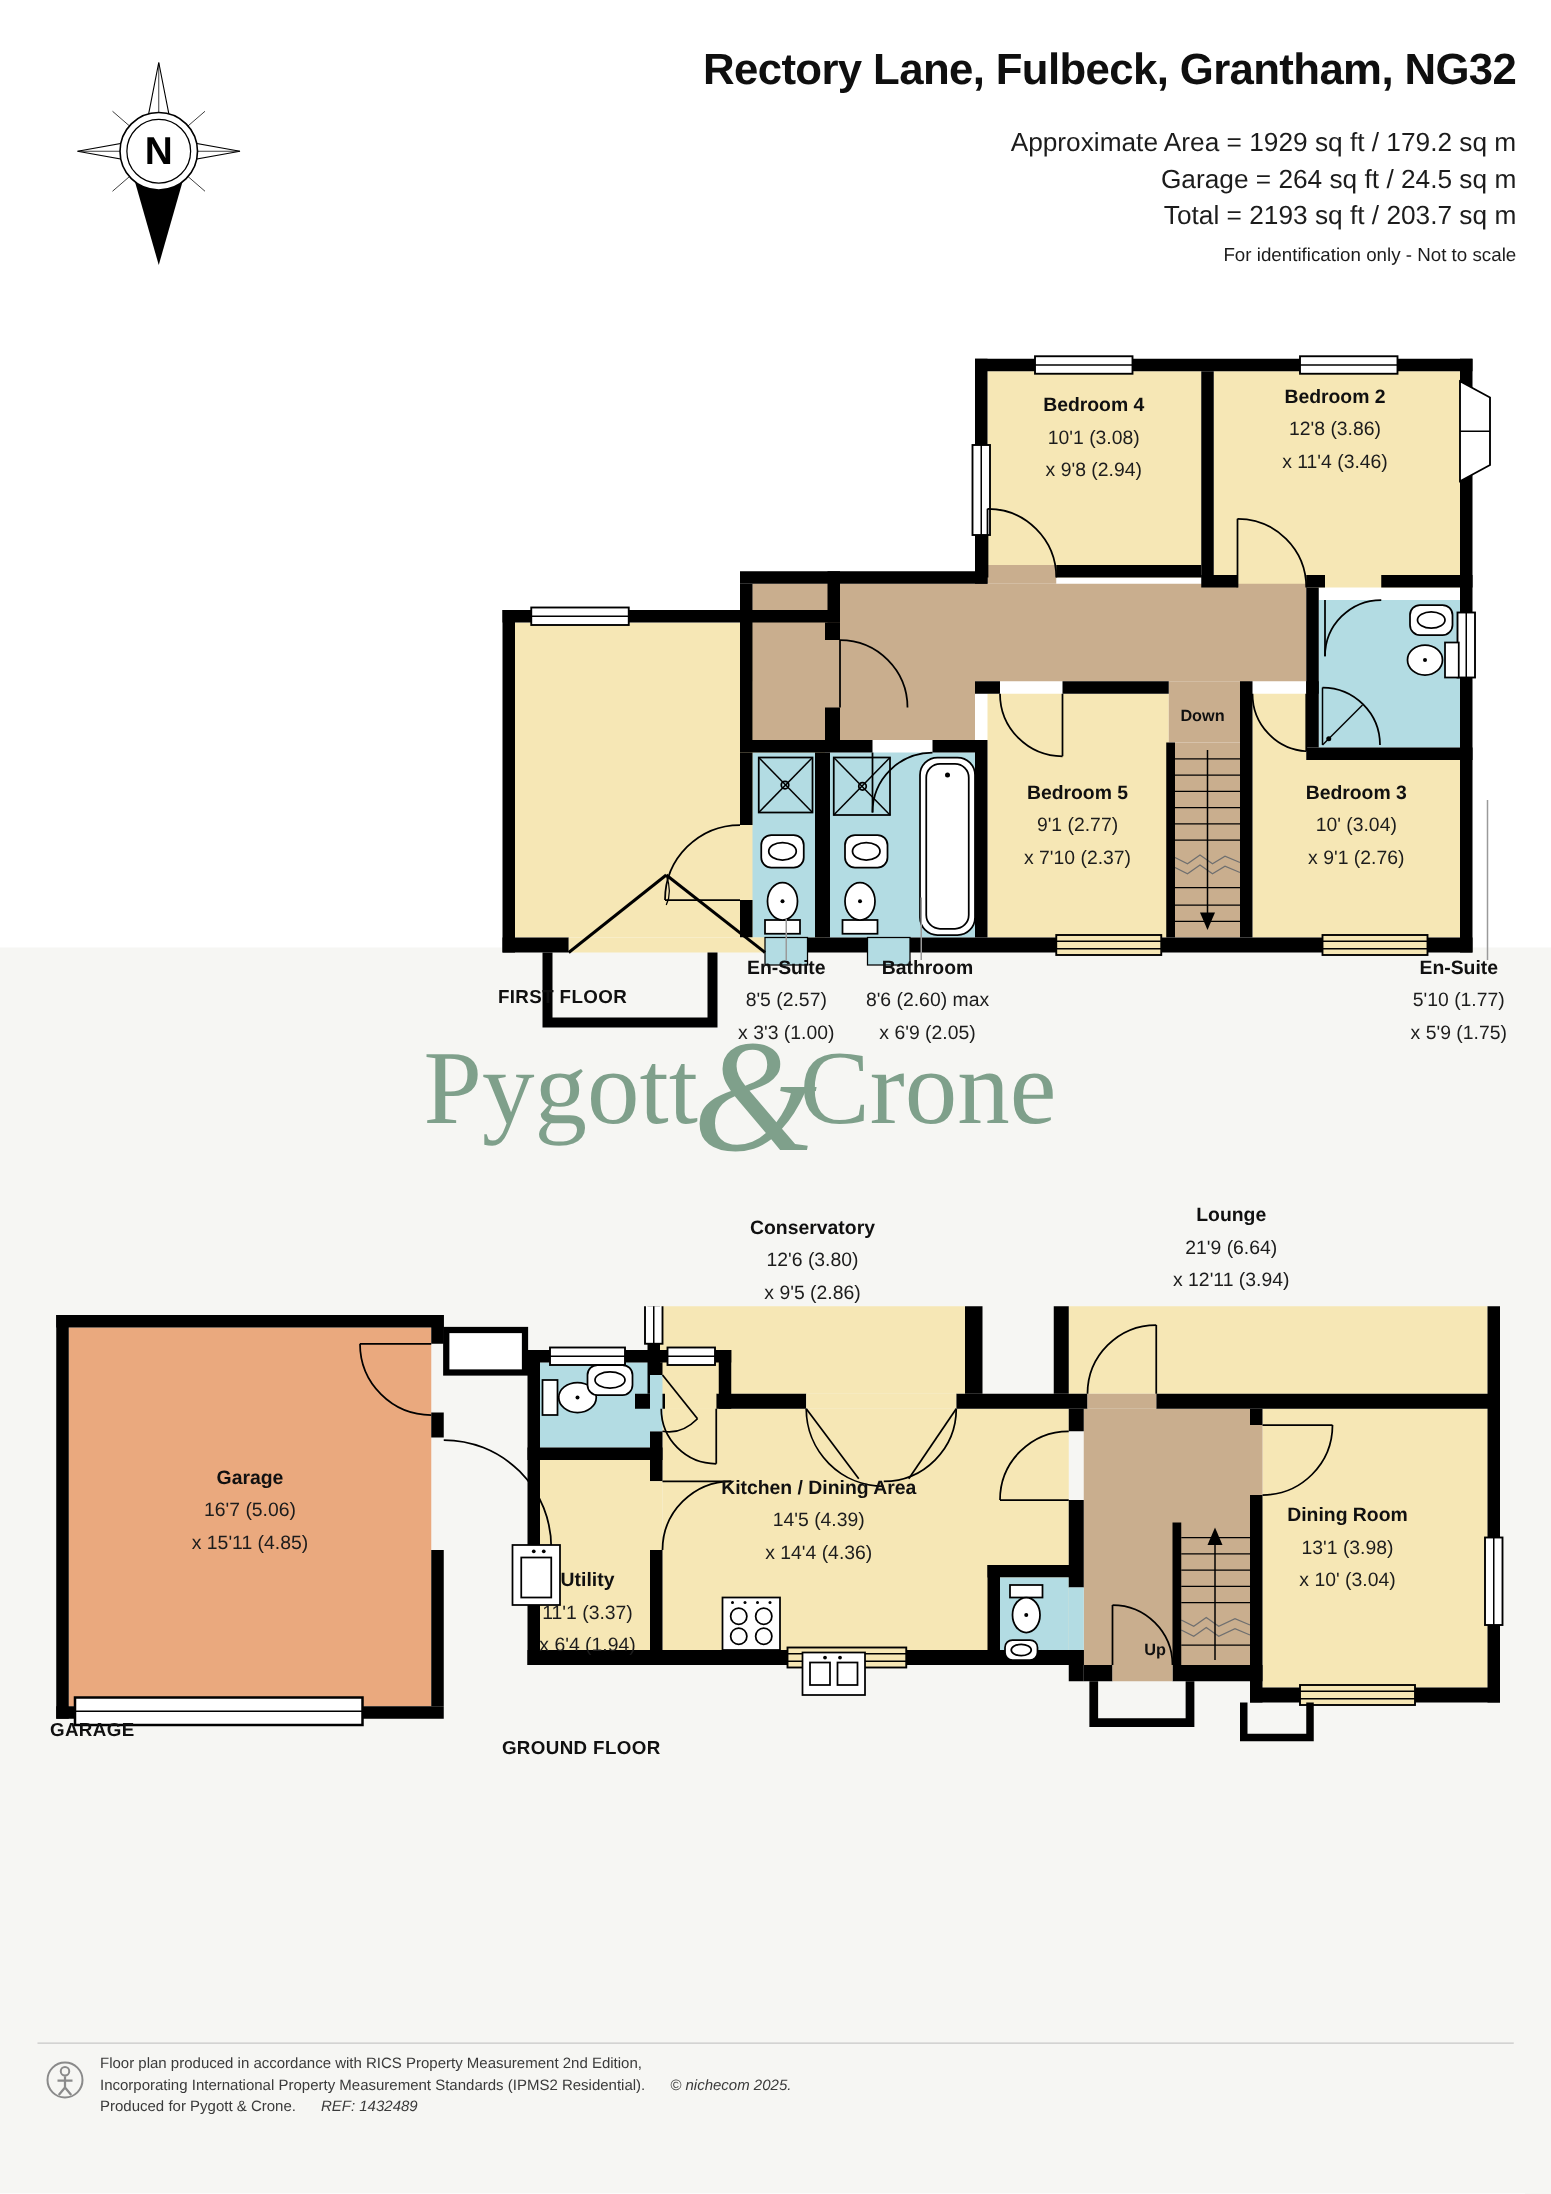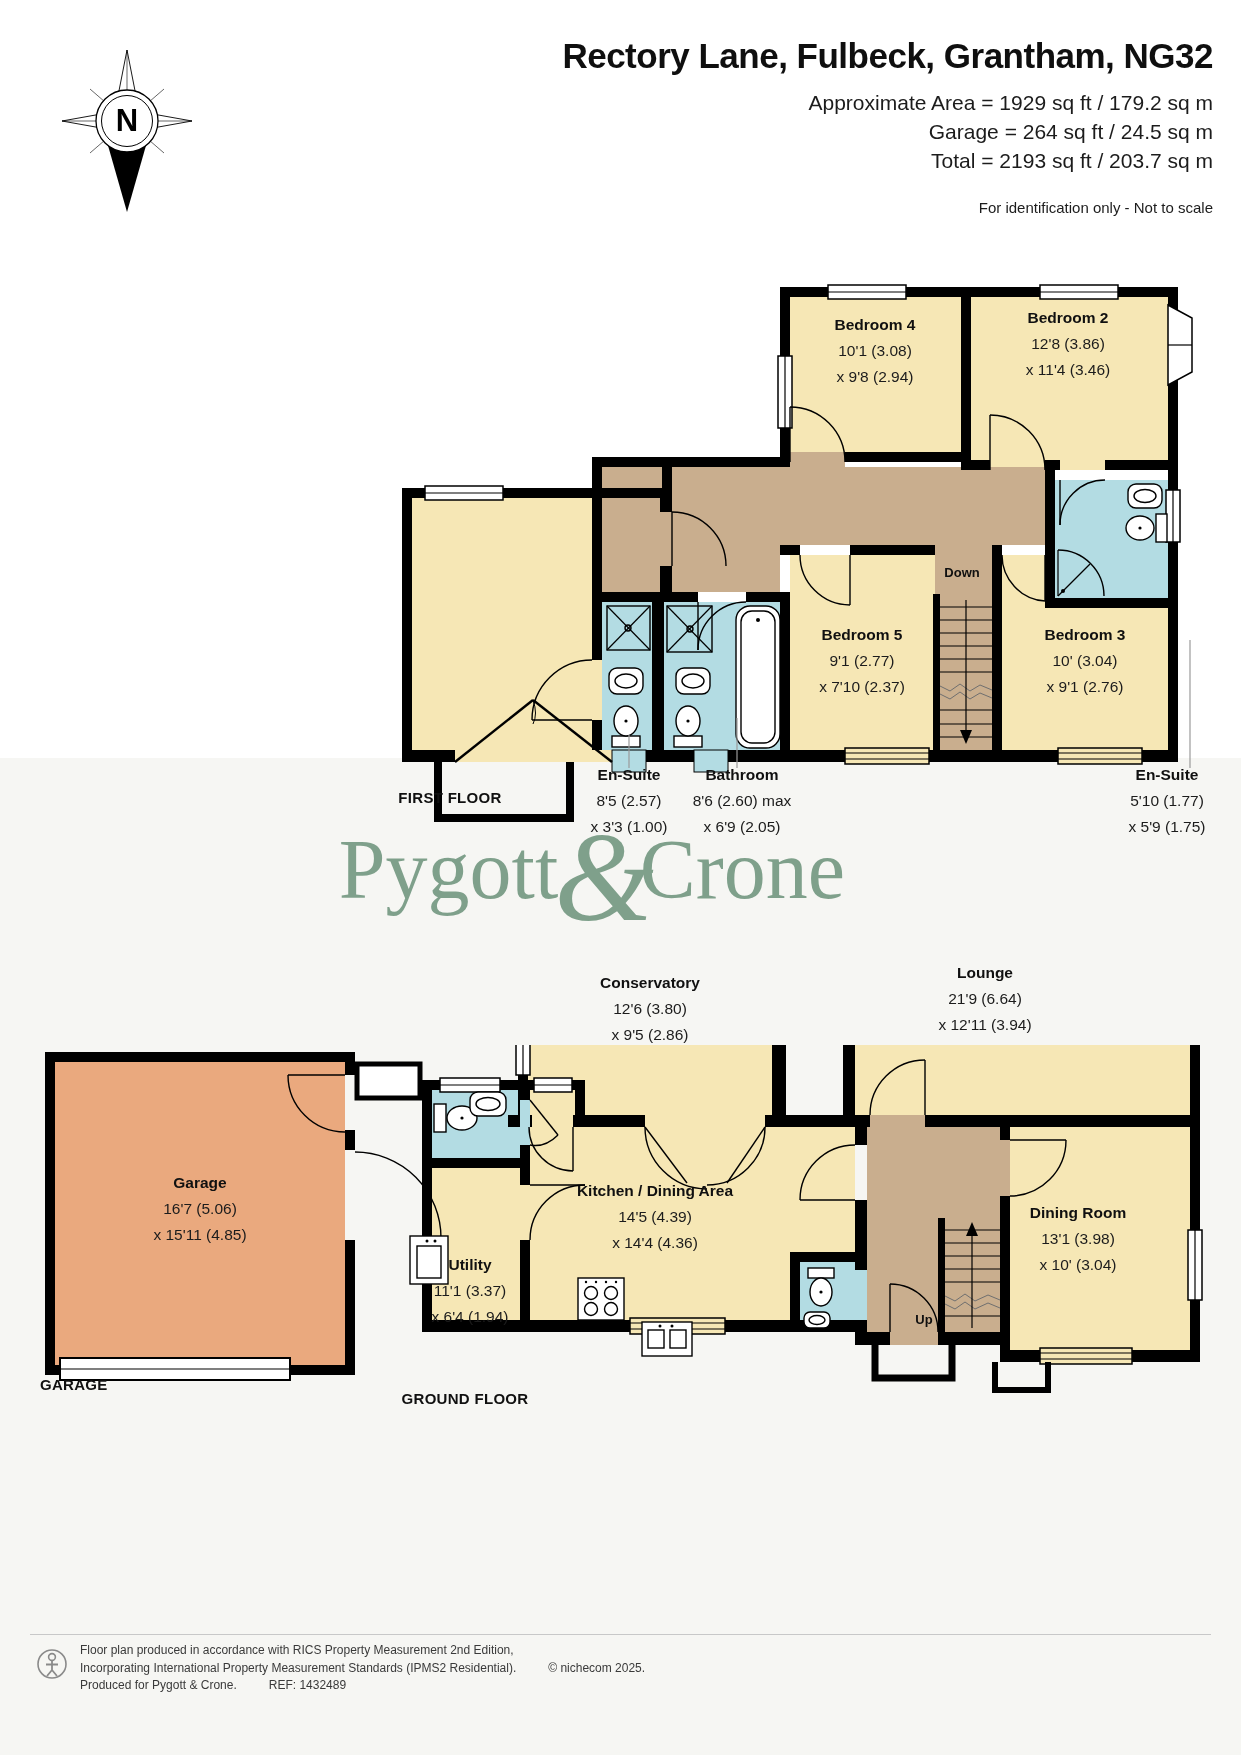--- a/index.html
+++ b/index.html
@@ -2,42 +2,42 @@
 <html><head>
 <meta charset="utf-8">
 <style>
   html,body{margin:0;padding:0;background:#fff;}
   .page{position:relative;width:1241px;height:1755px;background:#ffffff;overflow:hidden;
         font-family:"Liberation Sans",sans-serif;}
   .tint{position:absolute;left:0;top:758px;width:1241px;height:997px;background:#f6f6f3;}
   
   .hdr{position:absolute;top:36px;right:28px;text-align:right;z-index:5;}
   .hdr-title{font-size:35px;font-weight:bold;color:#0f0f0f;letter-spacing:-0.5px;}
-  .hdr-area{font-size:21px;color:#1c1c1c;line-height:29px;margin-top:12px;}
-  .hdr-disc{font-size:15px;color:#1c1c1c;margin-top:24px;}
+  .hdr-area{font-size:21px;color:#1c1c1c;line-height:29px;margin-top:24px;}
+  .hdr-disc{font-size:15px;color:#1c1c1c;margin-top:9px;}
   
   .rlabel{position:absolute;transform:translateX(-50%);text-align:center;color:#1c1c1c;
           font-size:15.5px;line-height:26px;white-space:nowrap;z-index:3;}
   .rlabel .nm{font-weight:bold;color:#101010;}
   .floorlab{position:absolute;transform:translateX(-50%);font-weight:bold;font-size:15px;
             color:#101010;z-index:3;white-space:nowrap;letter-spacing:.3px;}
   .floorlab.leftalign{transform:none;}
   .dirlab{position:absolute;transform:translateX(-50%);font-weight:bold;font-size:13px;
           color:#101010;z-index:3;}
   .complab{position:absolute;left:127px;top:121px;transform:translate(-50%,-50%);
            font-weight:bold;font-size:31px;color:#000;z-index:3;}
   
   .wm{position:absolute;left:222px;top:804px;width:740px;text-align:center;z-index:4;
       pointer-events:none;font-family:"Liberation Serif",serif;color:#14532d;opacity:.52;
       font-size:84px;white-space:nowrap;}
   .wm .amp{font-size:128px;font-style:italic;vertical-align:-22px;margin:0 -14px 0 -4px;}
   
   .ftline{position:absolute;left:30px;top:1634px;width:1181px;border-top:1px solid #c8c8c8;z-index:2;}
   .ft{position:absolute;left:80px;top:1642px;font-size:12px;line-height:17.5px;color:#3a3a3a;z-index:3;}
-  .ft .gap{margin-left:32px;}
+  .ft .gap{margin-left:20px;font-style:italic;}
   svg{position:absolute;}
   .cream{fill:#F6E7B5}.tan{fill:#C9AE8E}.blue{fill:#B3DCE3}.orange{fill:#EAA97E}.wall{fill:#000}
   .win{fill:#fff;stroke:#000;stroke-width:1.5}
   .winc{fill:#F6E7B5;stroke:#000;stroke-width:1.5}
   .fx{fill:#fff;stroke:#000;stroke-width:1.4}
   .fxn{fill:none;stroke:#000;stroke-width:1.4}
   .thin{stroke:#000;stroke-width:1.2;fill:none}
   .door{stroke:#000;stroke-width:1.4;fill:none}
   .lead{stroke:#9a9a9a;stroke-width:1.2}
   .tread{stroke:#000;stroke-width:1}

